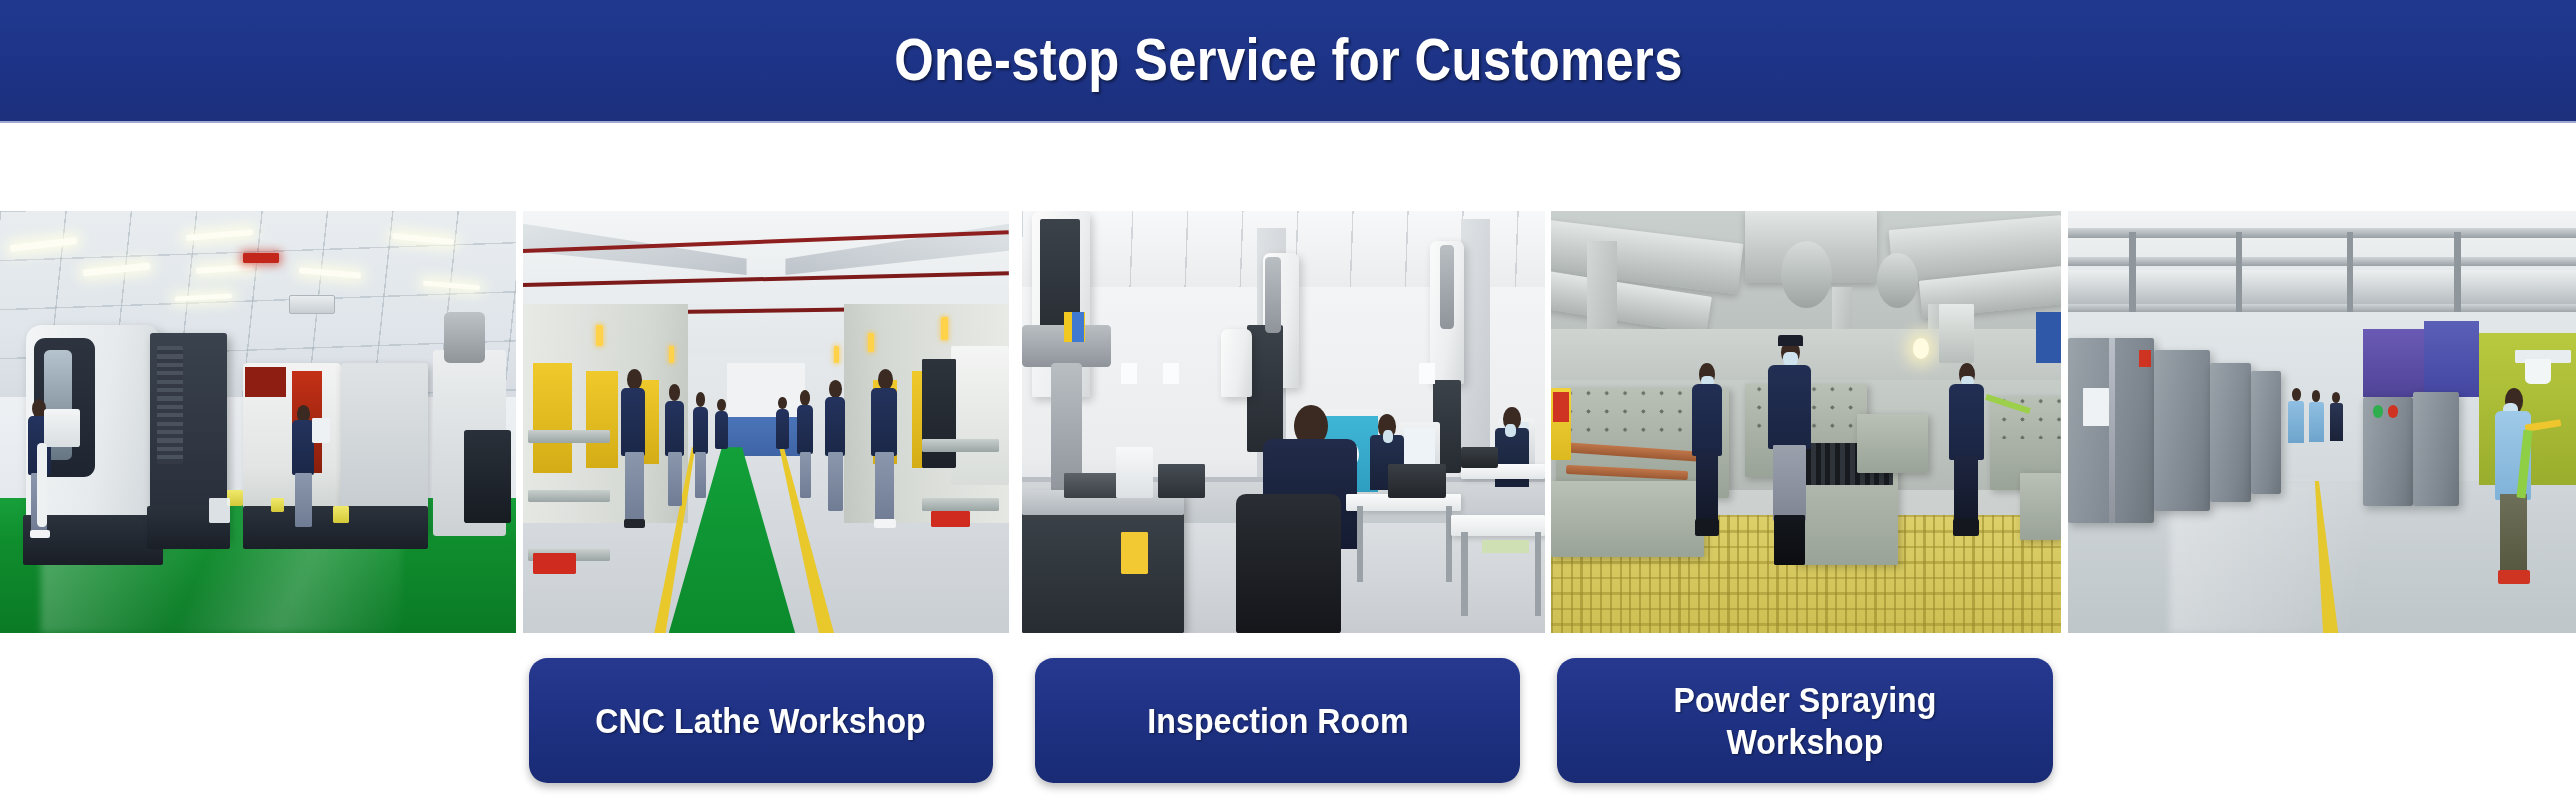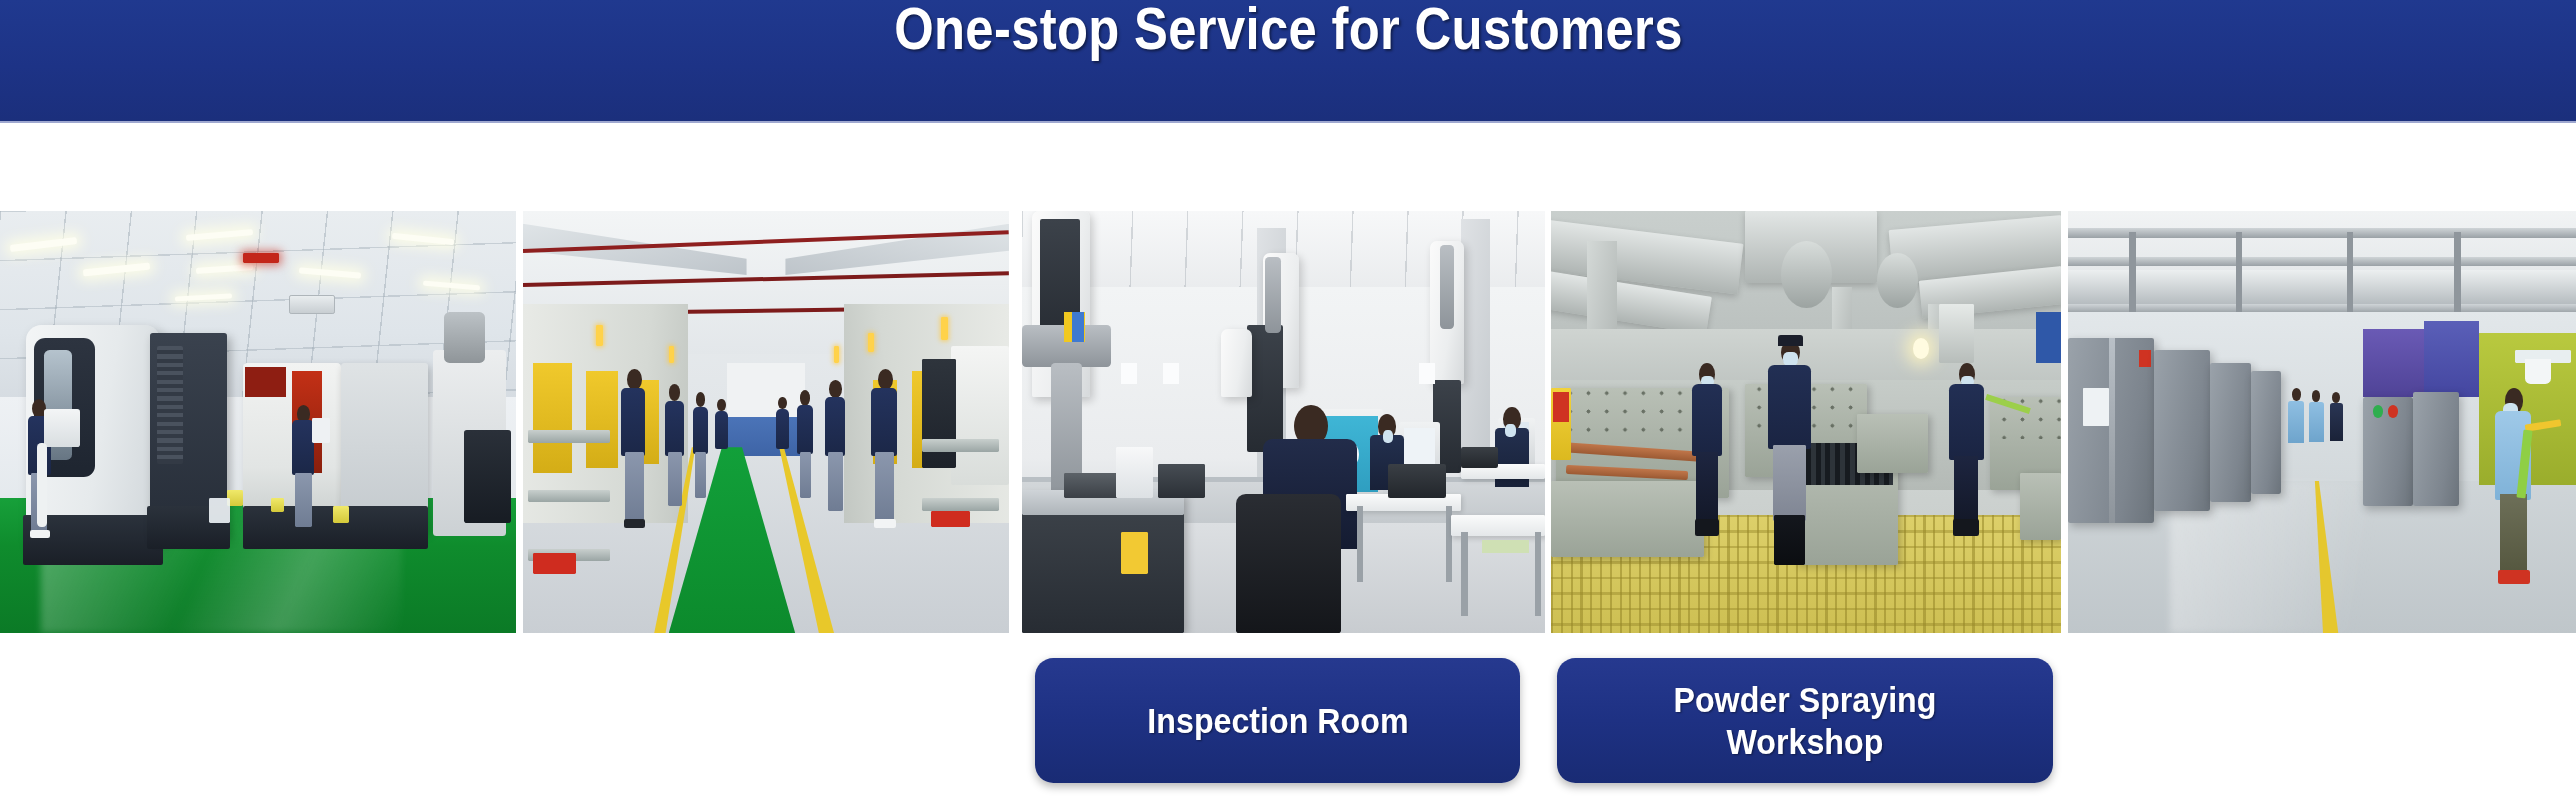--- a/index.html
+++ b/index.html
@@ -18,20 +18,21 @@
   }
 
   
   .header-bar {
     position: absolute;
     left: 0; top: 0;
     width: 2576px;
     height: 121px;
     background: linear-gradient(180deg, #20398f 0%, #1d3386 55%, #1b2f7c 100%);
     display: flex;
+    align-items: center;
     justify-content: center;
     overflow: hidden;
   }
   .header-title {
     color: #ffffff;
     font-family: "Liberation Sans Narrow", "Liberation Sans", sans-serif;
     font-size: 59px;
     font-weight: bold;
     letter-spacing: 0.4px;
     transform: scaleX(0.86);
@@ -587,20 +588,23 @@
         <div class="abs p5-worker-pants" style="left:85%; top:67%; width:5.4%; height:19%;"></div>
         <div class="abs" style="left:84.6%; top:85%; width:6.4%; height:3.4%; background:#cf3322; border-radius:2.1px;"></div>
         <div class="abs" style="left:90%; top:50%; width:7%; height:1.6%; background:#f0c62e; border-radius:1.4px; transform:rotate(-9deg);"></div>
         <div class="abs" style="left:89%; top:52%; width:1.8%; height:16%; background:#8fcf45; border-radius:1.4px; transform:rotate(6deg);"></div>
       </div>
     </div>
 
   </div>
 
   <div class="btn-row">
+    <div class="label-btn" style="left:529px; width:464px;">
+      <span>CNC Lathe Workshop</span>
+    </div>
     <div class="label-btn" style="left:1035px; width:485px;">
       <span>Inspection Room</span>
     </div>
     <div class="label-btn" style="left:1557px; width:496px;">
       <span>Powder Spraying
 Workshop</span>
     </div>
   </div>
 
 </div>

